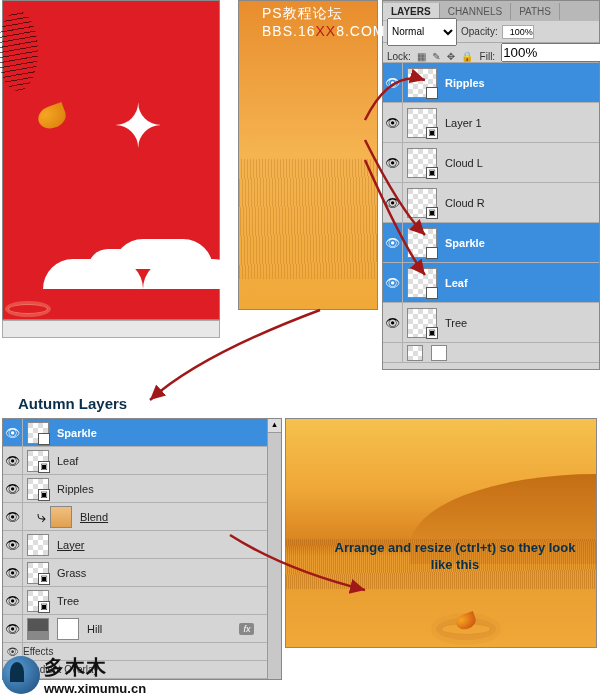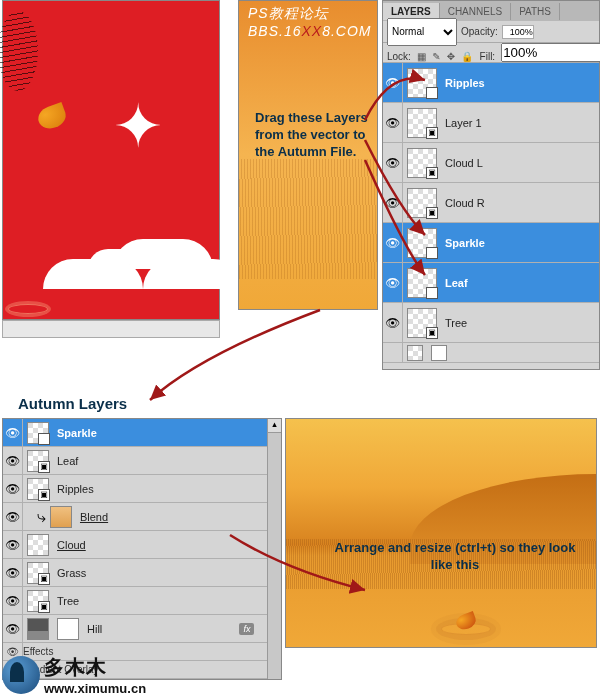--- a/index.html
+++ b/index.html
@@ -71,21 +71,21 @@
 
 
 .autumn-prev { position:absolute; left:285px; top:418px; width:312px; height:230px; background: linear-gradient(#f5c14d 0%, #f0a838 30%, #d8831f 55%, #e89a2e 60%, #f0a838 100%); border:1px solid #888; }
 .autumn-prev .hill { position:absolute; top:55px; right:0; left:40%; height:90px; background: linear-gradient(#c46e14, #e08f28); border-radius: 100% 0 0 0 / 80% 0 0 0; }
 .autumn-prev .grass { position:absolute; top:120px; left:0; right:0; height:50px; background: repeating-linear-gradient(88deg, rgba(150,80,15,0.3) 0 1px, transparent 1px 2px); }
 .autumn-prev .leaf2 { position:absolute; bottom:18px; right:120px; width:20px; height:15px; background:radial-gradient(ellipse at 30% 30%, #f5a623, #c4420a); border-radius:50% 0 50% 50%; transform:rotate(-20deg); }
 .autumn-prev .ripple2 { position:absolute; bottom:12px; right:105px; width:50px; height:12px; border:1px solid rgba(200,120,40,0.4); border-radius:50%; box-shadow: 0 0 0 5px rgba(200,120,40,0.2), 0 0 0 10px rgba(200,120,40,0.1); }
 .instr2 { position:absolute; left:325px; top:540px; width:260px; font-size:13px; font-weight:bold; color:#0a2f4a; text-align:center; line-height:1.3; }
 
 
-.wm1 { position:absolute; left:248px; top:5px; font-size:14px; font-family: 'Courier New', monospace; color:#fff; letter-spacing:1px;font-style:italic; }
+.wm1 { position:absolute; left:262px; top:5px; font-size:14px; font-family: 'Courier New', monospace; color:#fff; letter-spacing:1px; }
 .wm1 .red { color:#b91c1c; }
 .wm2 { position:absolute; left:2px; bottom:4px; display:flex; align-items:center; gap:4px; }
 .wm2-icon { width:38px; height:38px; border-radius:50%; background:radial-gradient(circle at 35% 35%, #5a9dd4, #1a4a7a); position:relative; }
 .wm2-icon::after { content:""; position:absolute; left:8px; top:6px; width:14px; height:20px; border-radius:50% 50% 0 0; background:#0a2f4a; }
 .wm2-text { font-size:18px; color:#111; font-weight:bold; letter-spacing:1px; }
 
 .hill-thumb::after { content:""; position:absolute; inset:0; background:linear-gradient(#555 60%, #888 60%); }
 .blend-thumb::after { content:""; position:absolute; inset:0; background:linear-gradient(#f0c080, #e0a050); }
 .underline { text-decoration: underline; }
 </style>
@@ -100,21 +100,20 @@
     <div class="sparkle">✦</div>
     <div class="clouds"></div>
     <div class="ripples"></div>
   </div>
   <div class="ruler-bottom"></div>
 
   <div class="orange-canvas">
     <div class="grass"></div>
   </div>
 
-  <div class="instr1">Drag these Layers from the vector to the Autumn File.</div>
 
   <div class="layers-panel">
     <div class="panel-tabs">
       <div class="panel-tab active">LAYERS</div>
       <div class="panel-tab">CHANNELS</div>
       <div class="panel-tab">PATHS</div>
     </div>
     <div class="panel-opts">
       <select><option>Normal</option></select>
       <span class="opt-label">Opacity:</span>
@@ -240,21 +239,21 @@
   </div>
   <div class="layer-row">
     <div class="eye">👁</div>
     <span class="indent">⤷</span>
     <div class="thumb blend-thumb"></div>
     <span class="layer-name underline">Blend</span>
   </div>
   <div class="layer-row">
     <div class="eye">👁</div>
     <div class="thumb"></div>
-    <span class="layer-name underline">Cloud</span>
+    <span class="layer-name underline">Layer</span>
   </div>
   <div class="layer-row">
     <div class="eye">👁</div>
     <div class="thumb">
         <div class="thumb-badge">▣</div>
       </div>
     <span class="layer-name">Grass</span>
   </div>
   <div class="layer-row">
     <div class="eye">👁</div>

